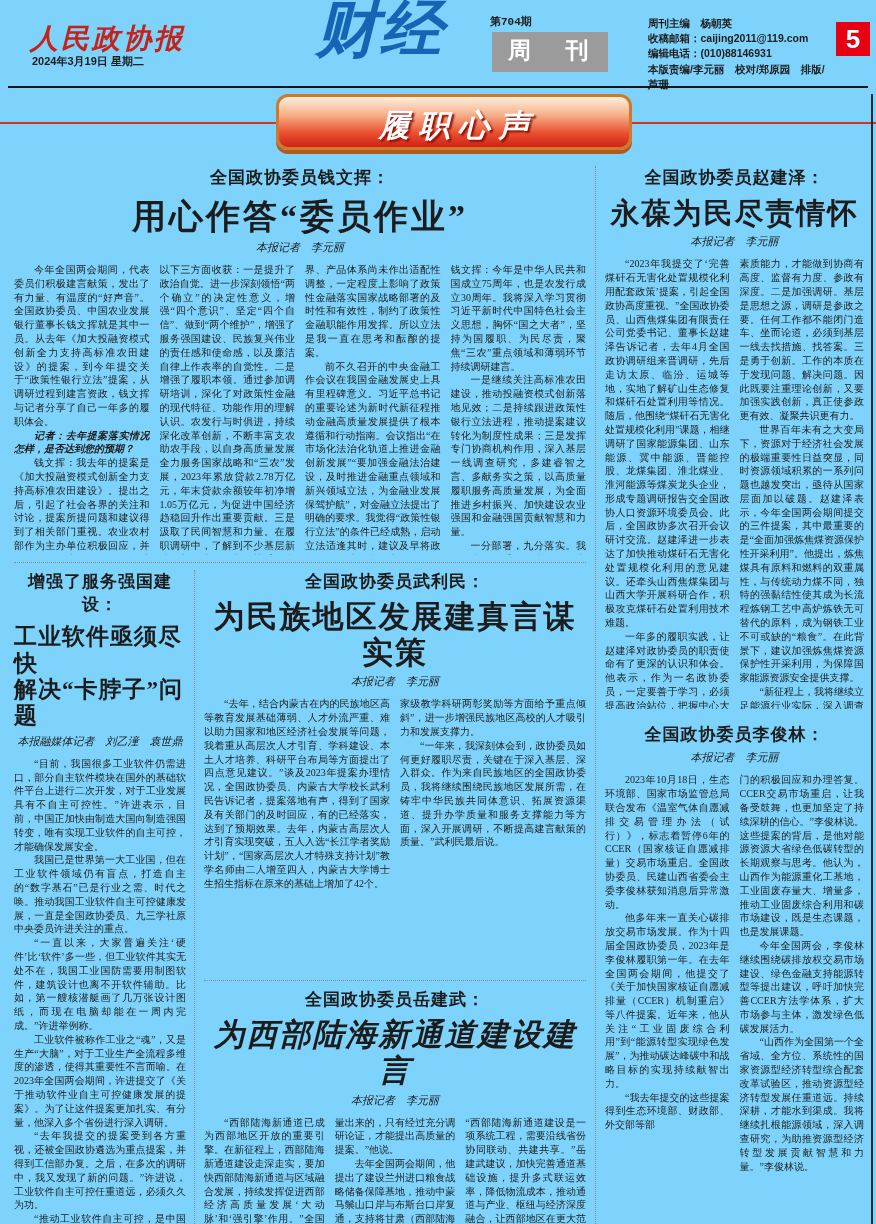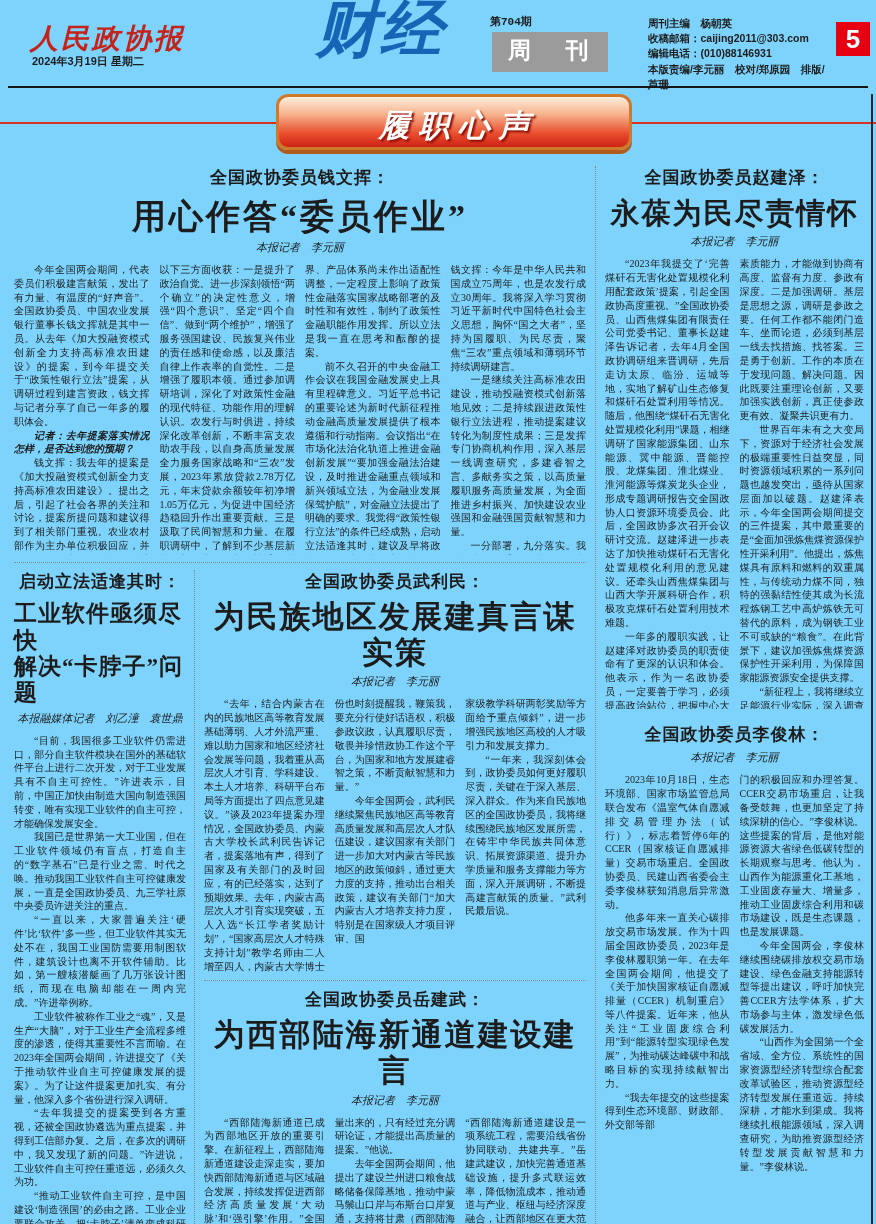--- a/index.html
+++ b/index.html
@@ -78,21 +78,21 @@
 <div class="page">
 
   <header class="masthead">
     <div class="paper-name">人民政协报</div>
     <div class="paper-date">2024年3月19日 星期二</div>
     <div class="section-title">财经</div>
     <div class="issue-no">第704期</div>
     <div class="weekly-label">周 刊</div>
     <div class="mast-info">
       <div>周刊主编　杨朝英</div>
-      <div>收稿邮箱：caijing2011@303.com</div>
+      <div>收稿邮箱：caijing2011@119.com</div>
       <div>编辑电话：(010)88146931</div>
       <div>本版责编/李元丽　校对/郑原园　排版/芦珊</div>
     </div>
     <div class="page-no">5</div>
   </header>
   <div class="mast-rule"></div>
 
   <div class="banner-row">
     <div class="banner-rule"></div>
     <div class="banner">
@@ -128,21 +128,21 @@
             </div>
         </div>
       </article>
 
       <div class="hr-dot"></div>
 
       <div class="bottom-row">
 
         <div class="xu-region">
           <article class="art-xu">
-            <div class="kicker">启动立法适逢其时：</div>
+            <div class="kicker">增强了服务强国建设：</div>
             <h2 class="headline" style="margin:8px 0 0;">工业软件亟须尽快
 解决“卡脖子”问题</h2>
             <div class="byline">本报融媒体记者　刘乙潼　袁世鼎</div>
             <div class="cols">
               <div class="col">
                   <p class="">“目前，我国很多工业软件仍需进口，部分自主软件模块在国外的基础软件平台上进行二次开发，对于工业发展具有不自主可控性。”许进表示，目前，中国正加快由制造大国向制造强国转变，唯有实现工业软件的自主可控，才能确保发展安全。</p>
                   <p class="">我国已是世界第一大工业国，但在工业软件领域仍有盲点，打造自主的“数字基石”已是行业之需、时代之唤。推动我国工业软件自主可控健康发展，一直是全国政协委员、九三学社原中央委员许进关注的重点。</p>
                   <p class="">“一直以来，大家普遍关注‘硬件’比‘软件’多一些，但工业软件其实无处不在，我国工业国防需要用制图软件，建筑设计也离不开软件辅助。比如，第一艘核潜艇画了几万张设计图纸，而现在电脑却能在一周内完成。”许进举例称。</p>
                   <p class="">工业软件被称作工业之“魂”，又是生产“大脑”，对于工业生产全流程多维度的渗透，使得其重要性不言而喻。在2023年全国两会期间，许进提交了《关于推动软件业自主可控健康发展的提案》。为了让这件提案更加扎实、有分量，他深入多个省份进行深入调研。</p>
                   <p class="">“去年我提交的提案受到各方重视，还被全国政协遴选为重点提案，并得到工信部办复。之后，在多次的调研中，我又发现了新的问题。”许进说，工业软件自主可控任重道远，必须久久为功。</p>
@@ -155,35 +155,31 @@
         <div class="center-region">
           <article class="art-wu">
             <div class="kicker">全国政协委员武利民：</div>
             <h2 class="headline" style="margin:6px 0 0;">为民族地区发展建真言谋实策</h2>
             <div class="byline">本报记者　李元丽</div>
             <div class="cols">
               <div class="col">
                   <p class="">“去年，结合内蒙古在内的民族地区高等教育发展基础薄弱、人才外流严重、难以助力国家和地区经济社会发展等问题，我着重从高层次人才引育、学科建设、本土人才培养、科研平台布局等方面提出了四点意见建议。”谈及2023年提案办理情况，全国政协委员、内蒙古大学校长武利民告诉记者，提案落地有声，得到了国家及有关部门的及时回应，有的已经落实，达到了预期效果。去年，内蒙古高层次人才引育实现突破，五人入选“长江学者奖励计划”，“国家高层次人才特殊支持计划”教学名师由二人增至四人，内蒙古大学博士生招生指标在原来的基础上增加了42个。</p>
                 </div>
               <div class="col">
-                  <p class="ni">份也时刻提醒我，鞭策我，要充分行使好话语权，积极参政议政，认真履职尽责，敬畏并珍惜政协工作这个平台，为国家和地方发展建睿智之策，不断贡献智慧和力量。”</p>
-                  <p class="">今年全国两会，武利民继续聚焦民族地区高等教育高质量发展和高层次人才队伍建设，建议国家有关部门进一步加大对内蒙古等民族地区的政策倾斜，通过更大力度的支持，推动出台相关政策，建议有关部门“加大内蒙古人才培养支持力度，特别是在国家级人才项目评审、国</p>
-                </div>
-              <div class="col">
                   <p class="ni">家级教学科研两彰奖励等方面给予重点倾斜”，进一步增强民族地区高校的人才吸引力和发展支撑力。</p>
                   <p class="">“一年来，我深刻体会到，政协委员如何更好履职尽责，关键在于深入基层、深入群众。作为来自民族地区的全国政协委员，我将继续围绕民族地区发展所需，在铸牢中华民族共同体意识、拓展资源渠道、提升办学质量和服务支撑能力等方面，深入开展调研，不断提高建言献策的质量。”武利民最后说。</p>
                 </div>
             </div>
           </article>
 
           <div class="hr-dot"></div>
 
           <article class="art-yue">
             <div class="kicker">全国政协委员岳建武：</div>
-            <h2 class="headline" style="margin:6px 0 0;">为西部陆海新通道建设建言</h2>
+            <h2 class="headline" style="margin:6px 0 0;font-style:italic;">为西部陆海新通道建设建言</h2>
             <div class="byline">本报记者　李元丽</div>
             <div class="cols">
               <div class="col">
                   <p class="">“西部陆海新通道已成为西部地区开放的重要引擎。在新征程上，西部陆海新通道建设走深走实，要加快西部陆海新通道与区域融合发展，持续发挥促进西部经济高质量发展‘大动脉’和‘强引擎’作用。”全国政协委员、甘肃陇海集团有限公司董事长、甘肃省物流协会会长岳建武在今年全国两会上，聚焦西部陆海新通道建设和发展建言。</p>
                 </div>
               <div class="col">
                   <p class="ni">量出来的，只有经过充分调研论证，才能提出高质量的提案。”他说。</p>
                   <p class="">去年全国两会期间，他提出了建设兰州进口粮食战略储备保障基地，推动中蒙马鬃山口岸与布斯台口岸复通，支持将甘肃（西部陆海新通道北延主通道）纳入国家规划等建议，得到了国家有关部门的答复回应，有些建议事项正在逐步落实。今年，他的一个提案聚焦西部陆海新通道与区域协同发展。</p>
                 </div>
               <div class="col">

